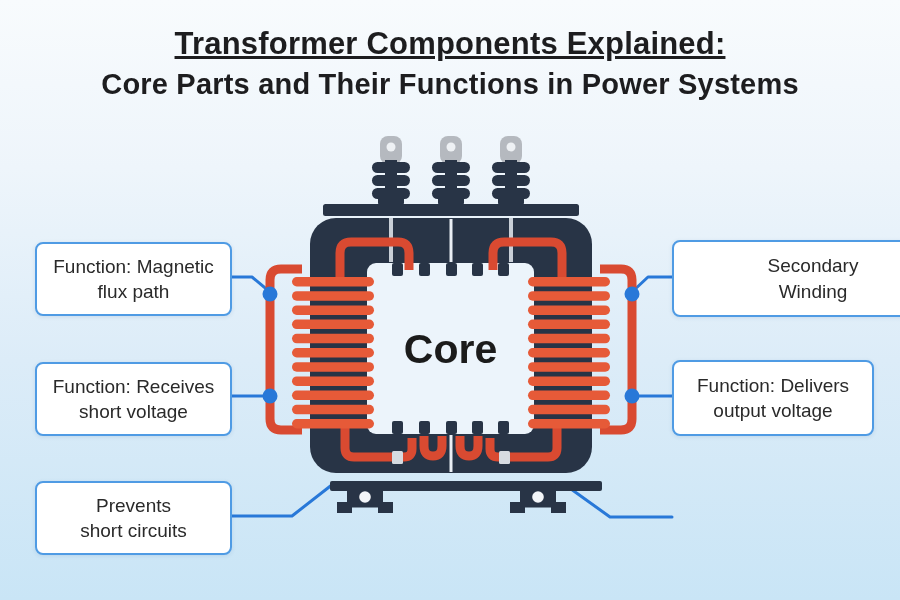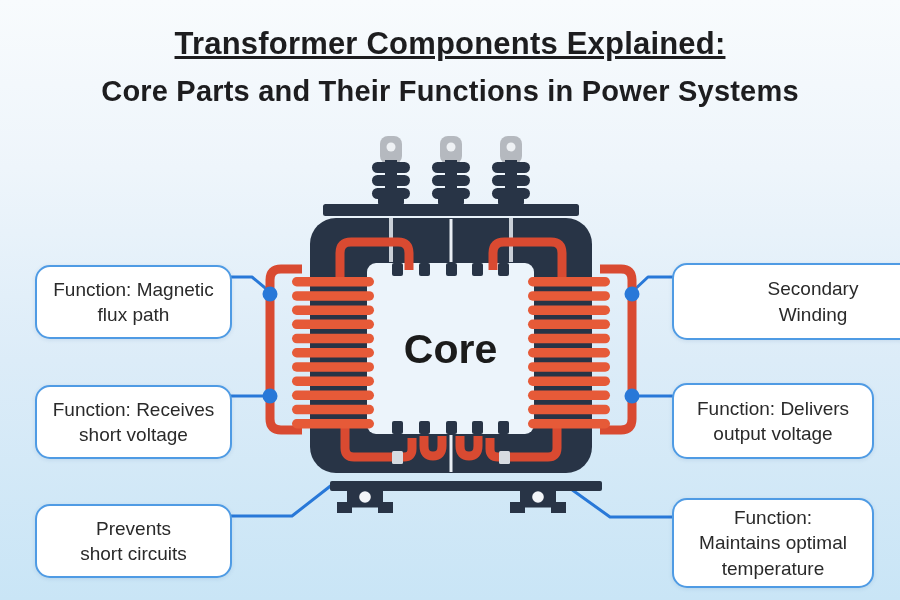--- a/index.html
+++ b/index.html
@@ -3,28 +3,27 @@
 <meta charset="utf-8">
 <style>
   html,body{margin:0;padding:0;}
   .stage{
     position:relative;width:900px;height:600px;overflow:hidden;
     font-family:"Liberation Sans","DejaVu Sans",sans-serif;
     background:linear-gradient(180deg,#f8fbfd 0%,#eef5fb 28%,#dcecf8 60%,#c9e5f6 100%);
   }
   .title-wrap{position:absolute;left:0;top:26px;width:900px;text-align:center;color:#1d1d1f;}
   .title-l1{font-size:31px;font-weight:700;letter-spacing:.2px;text-decoration:underline;}
-  .title-l2{font-size:29px;font-weight:700;margin-top:13px;letter-spacing:.2px;}
+  .title-l2{font-size:29px;font-weight:700;margin-top:6px;letter-spacing:.2px;}
   svg.diagram{position:absolute;left:0;top:0;}
   .callout{
     position:absolute;display:flex;align-items:center;justify-content:center;
-    background:#ffffff;border:2px solid #4f9be4;border-radius:15px;
+    background:#ffffff;border:2px solid #4f9be4;border-radius:8px;
     font-size:19px;color:#2a2a2a;text-align:center;white-space:pre-line;line-height:1.32;
     box-shadow:0 1px 4px rgba(30,80,140,0.12);
-    margin-top:23px;
   }
   .core-label{position:absolute;left:367px;top:326px;width:167px;text-align:center;
     font-size:41px;font-weight:700;color:#1b1b1b;}
   .cooling-label{position:absolute;left:302px;top:538px;width:300px;text-align:center;
     font-size:25px;font-weight:700;color:#1b1b1b;}
 </style>
 </head>
 <body>
 
 <div class="stage">
@@ -169,16 +168,13 @@
   <div class="callout" style="left:35px;top:242px;width:193px;height:70px;">Function: Magnetic
 flux path</div>
   <div class="callout" style="left:35px;top:362px;width:193px;height:70px;">Function: Receives
 short voltage</div>
   <div class="callout" style="left:35px;top:481px;width:193px;height:70px;">Prevents
 short circuits</div>
   <div class="callout" style="left:672px;top:240px;width:198px;height:73px;padding-left:40px;">Secondary
 Winding</div>
   <div class="callout" style="left:672px;top:360px;width:198px;height:72px;">Function: Delivers
 output voltage</div>
-  <div class="callout" style="left:672px;top:475px;width:198px;height:86px;">Function:
-Maintains optimal
-temperature</div>
 </div>
 
 </body></html>

